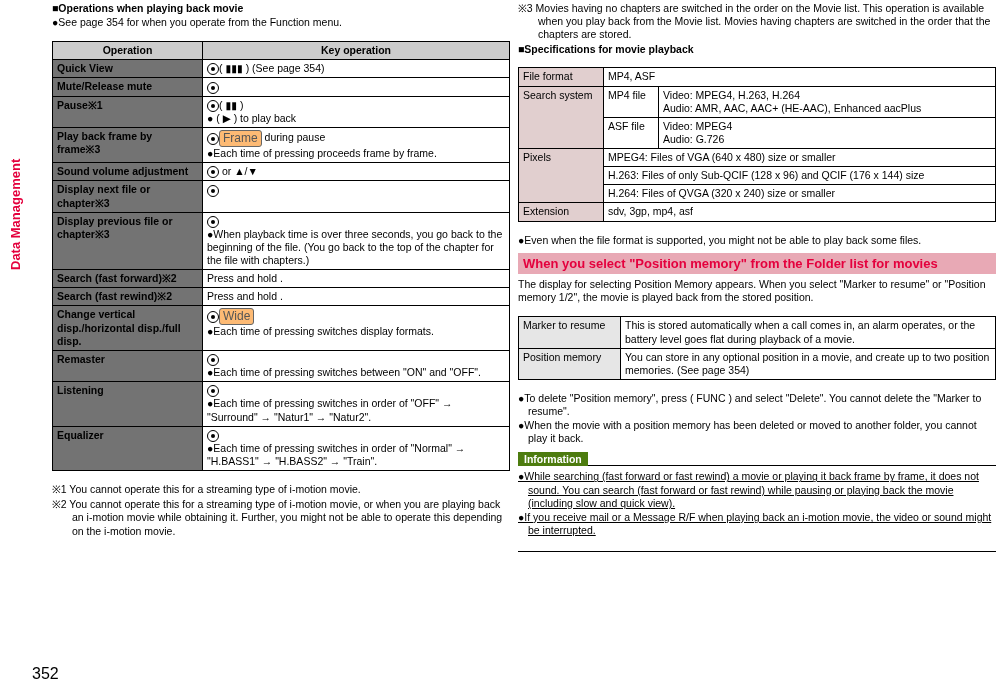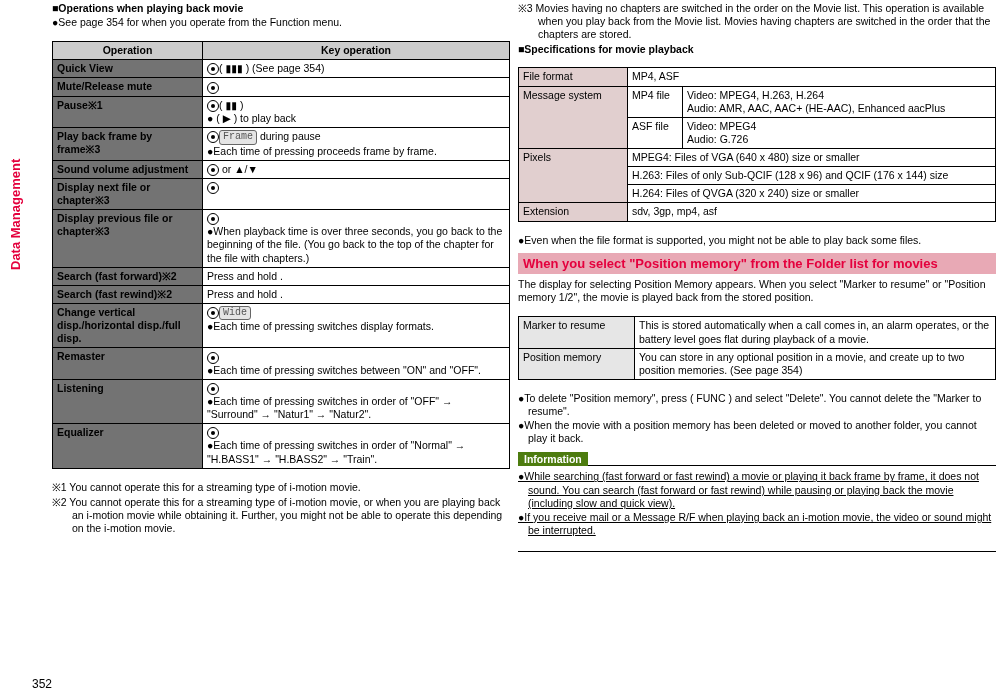--- a/index.html
+++ b/index.html
@@ -20,22 +20,22 @@
     transform: rotate(-90deg);
     transform-origin: left top;
     color: #e4003d;
     font-weight: bold;
     font-size: 13px;
     white-space: nowrap;
   }
   .page-num {
     position: absolute;
     left: 32px;
-    bottom: 8px;
-    font-size: 12px;
+    bottom: 16px;
+    font-size: 16px;
     margin-top: 16px;
   }
   .col {
     position: absolute;
     top: 0;
   }
   .col-left { left: 52px; width: 458px; }
   .col-right { left: 518px; width: 478px; }
   .heading { font-weight: bold; margin: 2px 0 2px 0; }
   .bullet-line { padding-left: 10px; text-indent: -10px; margin: 1px 0; line-height: 1.25; }
@@ -56,28 +56,28 @@
     font-weight: bold;
     text-align: center;
   }
   table.tbl .op-col {
     background: #737373;
     font-weight: bold;
     width: 150px;
   }
   table.spec-tbl .hdr-col {
     background: #e1cfcf;
-    width: 109px;
+    width: 85px;
   }
   table.spec-tbl td, table.spec-tbl th {
     font-weight: normal;
   }
   table.pm-tbl .hdr-col {
     background: #e6e6e6;
-    width: 116px;
+    width: 102px;
   }
   .note { margin: 2px 0 2px 0; padding-left: 20px; text-indent: -20px; line-height:1.25; }
   .info-box-hdr {
     background: #4d7c0f;
     color: #fff;
     font-weight: bold;
     display: inline-block;
     padding: 1px 6px;
     margin-top: 6px;
   }
@@ -94,26 +94,26 @@
     font-weight: bold;
     font-size: 13px;
     padding: 3px 5px;
     margin: 6px 0 4px 0;
     line-height: 1.2;
   }
   .pill {
     display:inline-block;
     border:1px solid #666;
     border-radius:3px;
-    background:#e5e5e5;
-    font-size:10px;
+    background:#fdba74;
+    font-size:12px;
     padding:0 3px;
     vertical-align:middle;
     color:#555;
-    font-family: Liberation Mono, monospace;
+    font-family: Liberation Sans, sans-serif;
   }
   .keybtn {
     display:inline-block;
     border:1px solid #000;
     border-radius:50%;
     width:12px; height:12px;
     vertical-align:middle;
     position:relative;
   }
   .keybtn::after{
@@ -224,21 +224,21 @@
   <div class="note">※3 Movies having no chapters are switched in the order on the Movie list. This operation is available when you play back from the Movie list. Movies having chapters are switched in the order that the chapters are stored.</div>
   <div class="heading">■Specifications for movie playback</div>
 
   <table class="tbl spec-tbl">
     <tbody>
         <tr>
       <td class="hdr-col">File format</td>
       <td colspan="2">MP4, ASF</td>
     </tr>
     <tr>
-      <td class="hdr-col" rowspan="2">Message system</td>
+      <td class="hdr-col" rowspan="2">Search system</td>
       <td style="width:55px">MP4 file</td>
       <td style="white-space:pre-line">Video: MPEG4, H.263, H.264
 Audio: AMR, AAC, AAC+ (HE-AAC), Enhanced aacPlus</td>
     </tr>
     <tr>
       <td>ASF file</td>
       <td style="white-space:pre-line">Video: MPEG4
 Audio: G.726</td>
     </tr>
     <tr>

